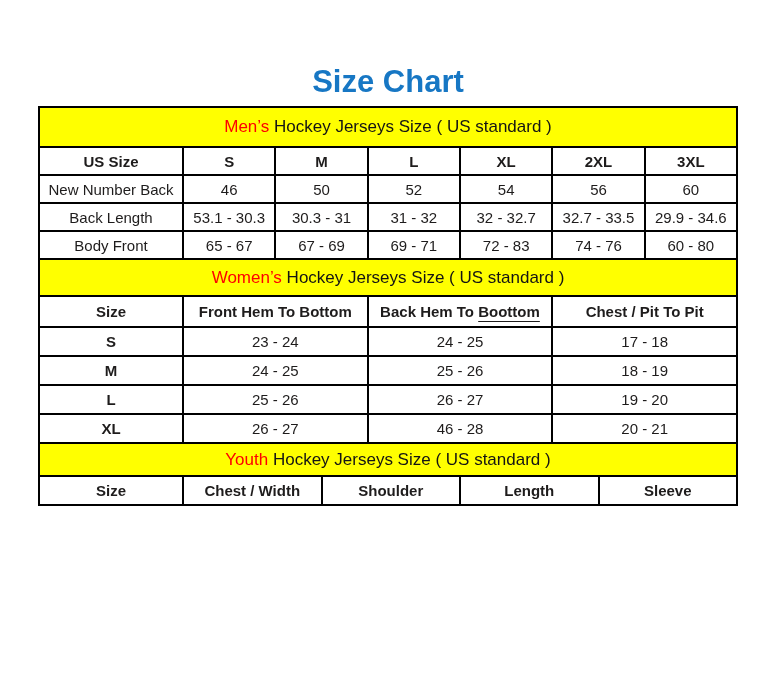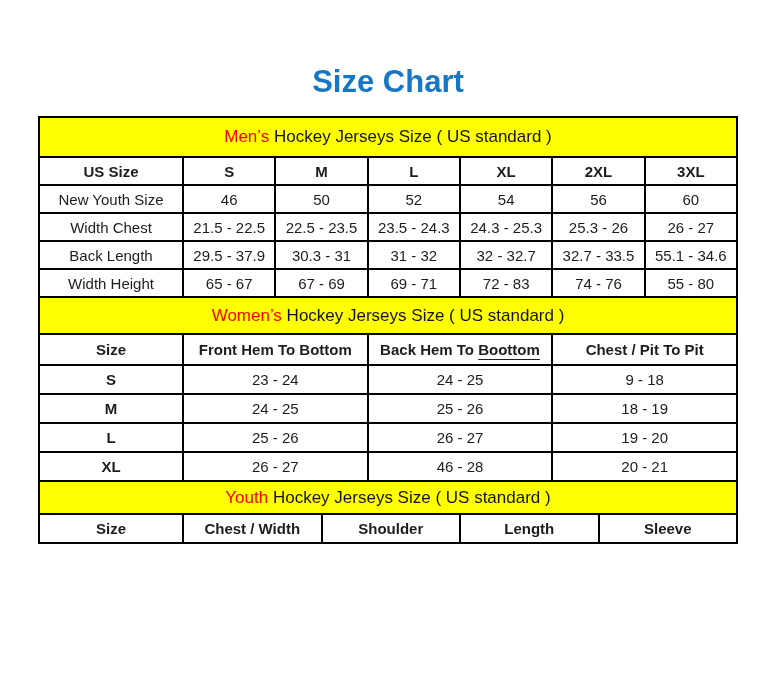--- a/index.html
+++ b/index.html
@@ -11,21 +11,21 @@
   .canvas {
     position: relative;
     width: 776px;
     height: 692px;
     background: #ffffff;
     overflow: hidden;
   }
   .page-title {
     margin: 0;
     padding-top: 64px;
-    padding-bottom: 16px;
+    padding-bottom: 6px;
     text-align: center;
     font-size: 31px;
     font-weight: 700;
     color: #1777c4;
     letter-spacing: 0px;
   }
   .chart {
     width: 700px;
     margin: 0 auto;
   }
@@ -104,54 +104,45 @@
         <tr>
           <th>US Size</th>
           <th>S</th>
           <th>M</th>
           <th>L</th>
           <th>XL</th>
           <th>2XL</th>
           <th>3XL</th>
         </tr>
         <tr>
-          <td>New Youth Size</td>
+          <td>New Number Back</td>
           <td>46</td>
           <td>50</td>
           <td>52</td>
           <td>54</td>
           <td>56</td>
           <td>60</td>
         </tr>
         <tr>
-          <td>Width Chest</td>
-          <td>21.5 - 22.5</td>
-          <td>22.5 - 23.5</td>
-          <td>23.5 - 24.3</td>
-          <td>24.3 - 25.3</td>
-          <td>25.3 - 26</td>
-          <td>26 - 27</td>
-        </tr>
-        <tr>
           <td>Back Length</td>
-          <td>29.5 - 37.9</td>
+          <td>53.1 - 30.3</td>
           <td>30.3 - 31</td>
           <td>31 - 32</td>
           <td>32 - 32.7</td>
           <td>32.7 - 33.5</td>
-          <td>55.1 - 34.6</td>
-        </tr>
-        <tr>
-          <td>Width Height</td>
+          <td>29.9 - 34.6</td>
+        </tr>
+        <tr>
+          <td>Body Front</td>
           <td>65 - 67</td>
           <td>67 - 69</td>
           <td>69 - 71</td>
           <td>72 - 83</td>
           <td>74 - 76</td>
-          <td>55 - 80</td>
+          <td>60 - 80</td>
         </tr>
       </tbody>
     </table>
 
     <table class="tbl women">
       <colgroup>
           <col class="label-col">
           <col>
           <col>
           <col>
@@ -163,21 +154,21 @@
         <tr>
           <th>Size</th>
           <th>Front Hem To Bottom</th>
           <th><span>Back Hem To </span><span class="squiggle">Boottom</span></th>
           <th>Chest / Pit To Pit</th>
         </tr>
         <tr>
           <td class="bold-label">S</td>
           <td>23 - 24</td>
           <td>24 - 25</td>
-          <td>9 - 18</td>
+          <td>17 - 18</td>
         </tr>
         <tr>
           <td class="bold-label">M</td>
           <td>24 - 25</td>
           <td>25 - 26</td>
           <td>18 - 19</td>
         </tr>
         <tr>
           <td class="bold-label">L</td>
           <td>25 - 26</td>

